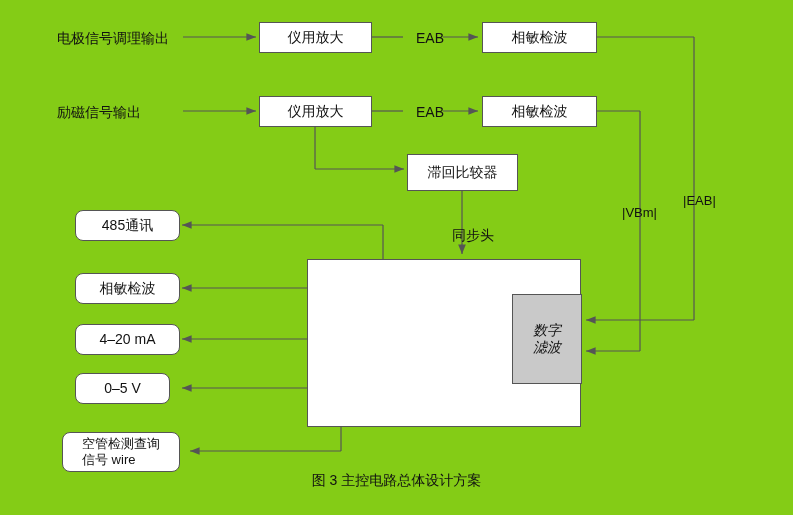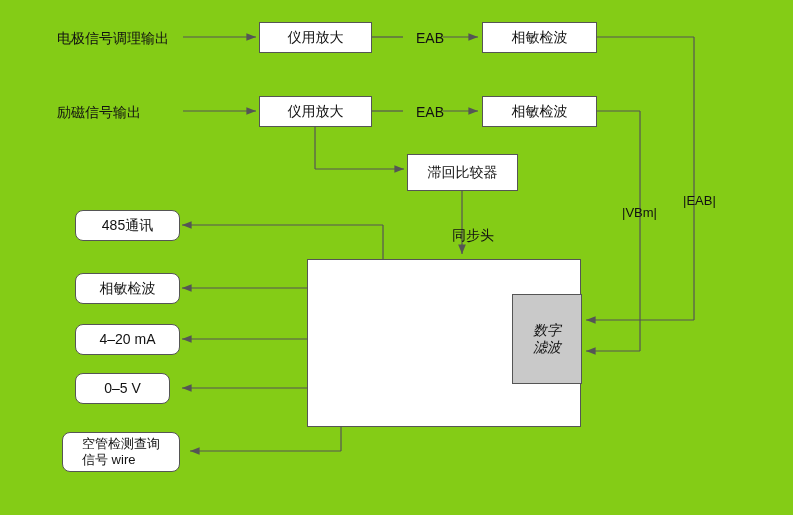--- a/index.html
+++ b/index.html
@@ -144,14 +144,15 @@
   <div class="box filled" style="left:512px; top:294px; width:70px; height:90px;">数字
 滤波</div>
 
   <div class="box round" style="left:75px; top:210px; width:105px; height:31px;">485通讯</div>
   <div class="box round" style="left:75px; top:273px; width:105px; height:31px;">相敏检波</div>
   <div class="box round" style="left:75px; top:324px; width:105px; height:31px;">4–20 mA</div>
   <div class="box round" style="left:75px; top:373px; width:95px; height:31px;">0–5 V</div>
   <div class="box round" style="left:62px; top:432px; width:118px; height:40px; font-size:13px;">空管检测查询
 信号 wire</div>
 
+  <div class="caption" style="top:472px;">图 3   主控电路总体设计方案</div>
 
 </div>
 
 </body></html>

